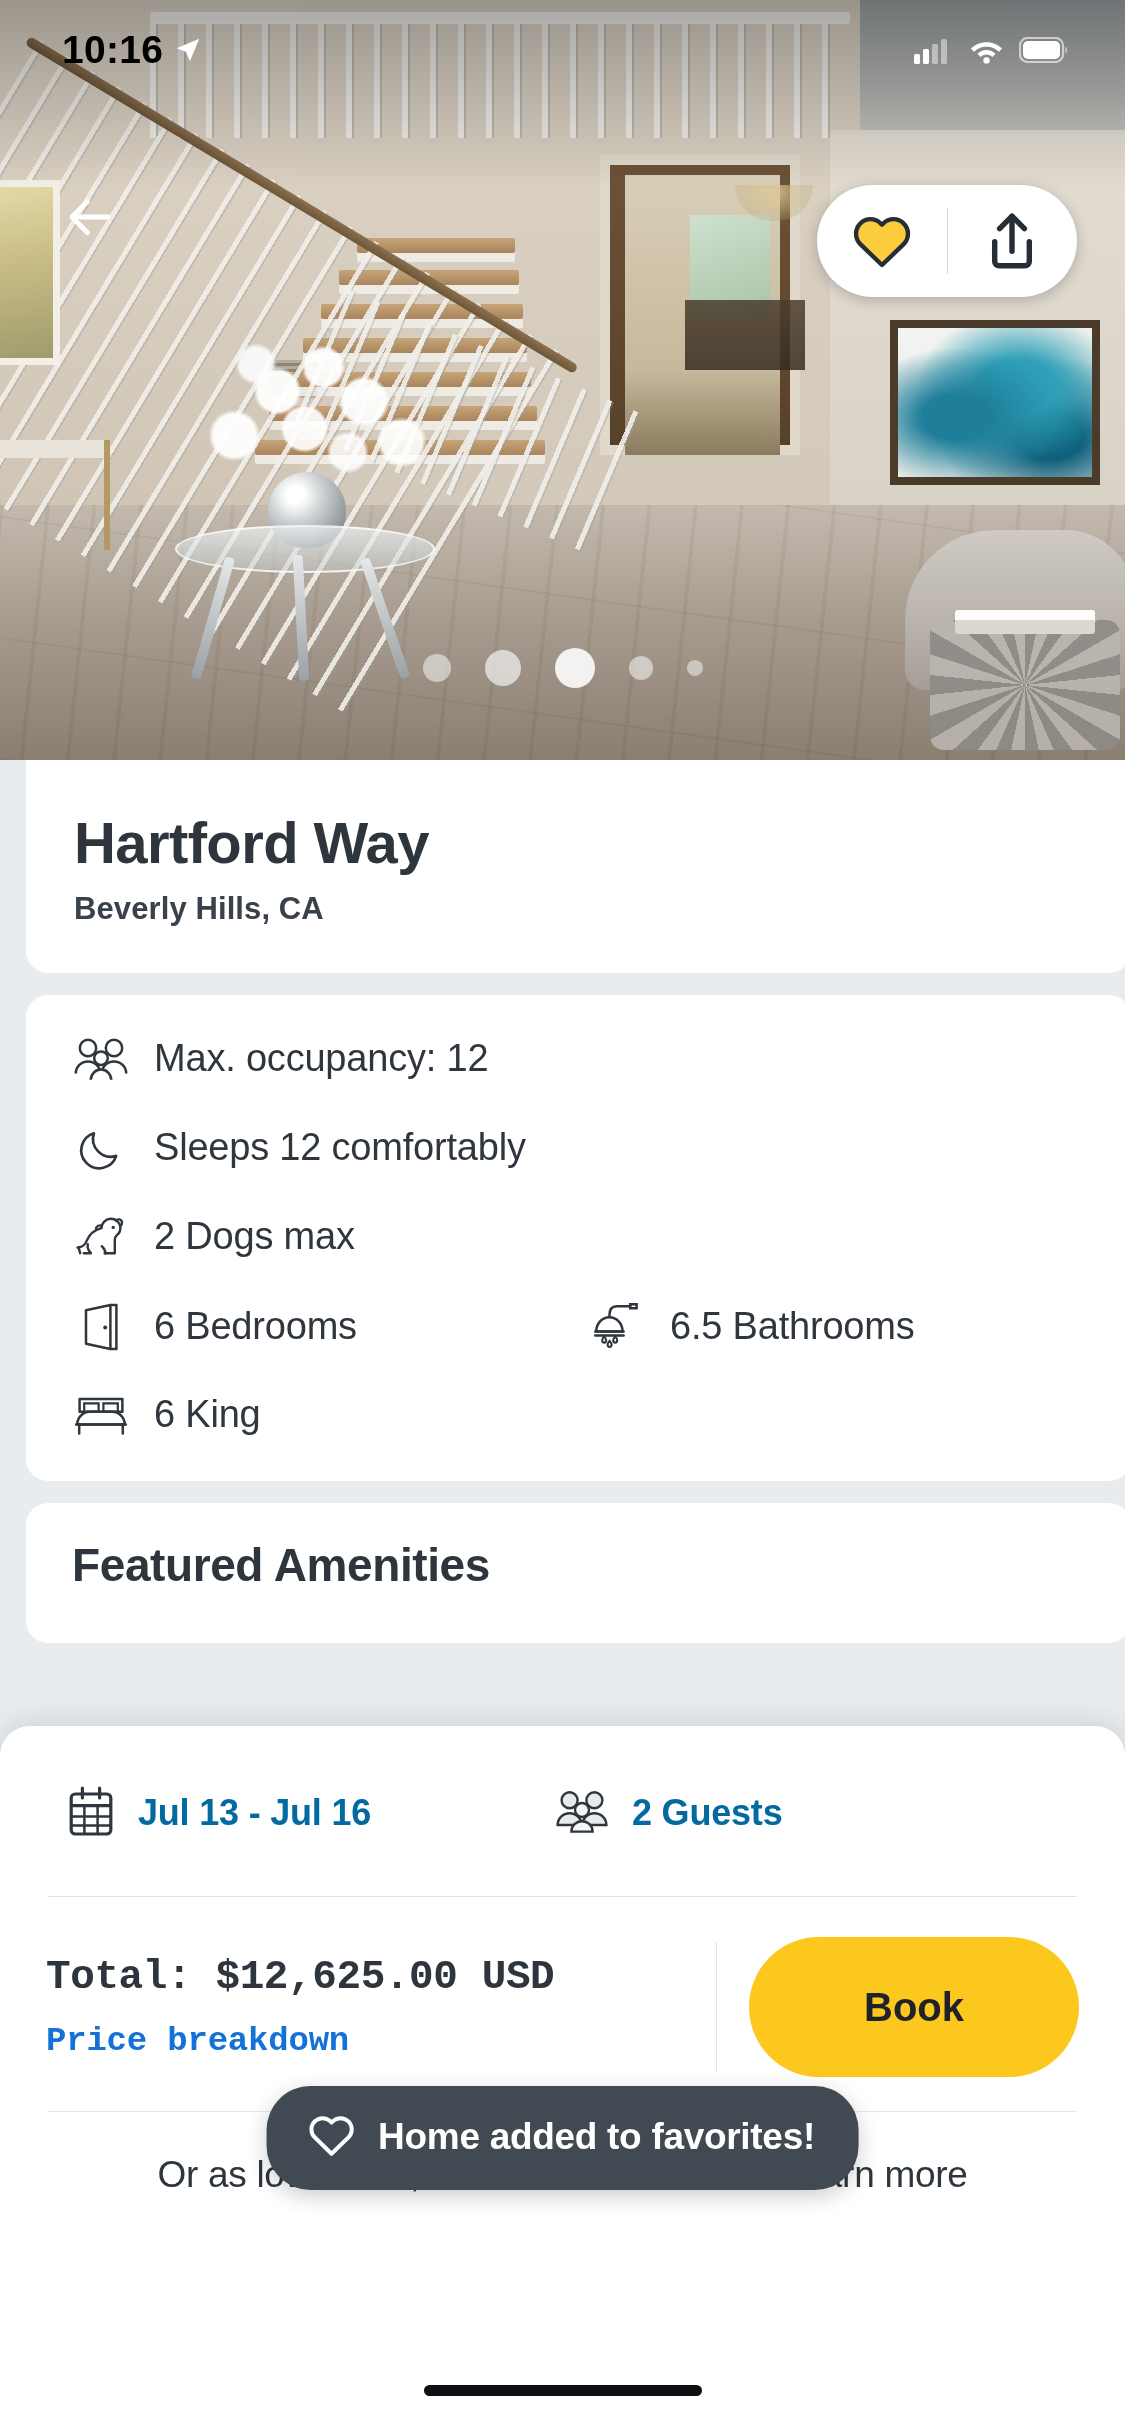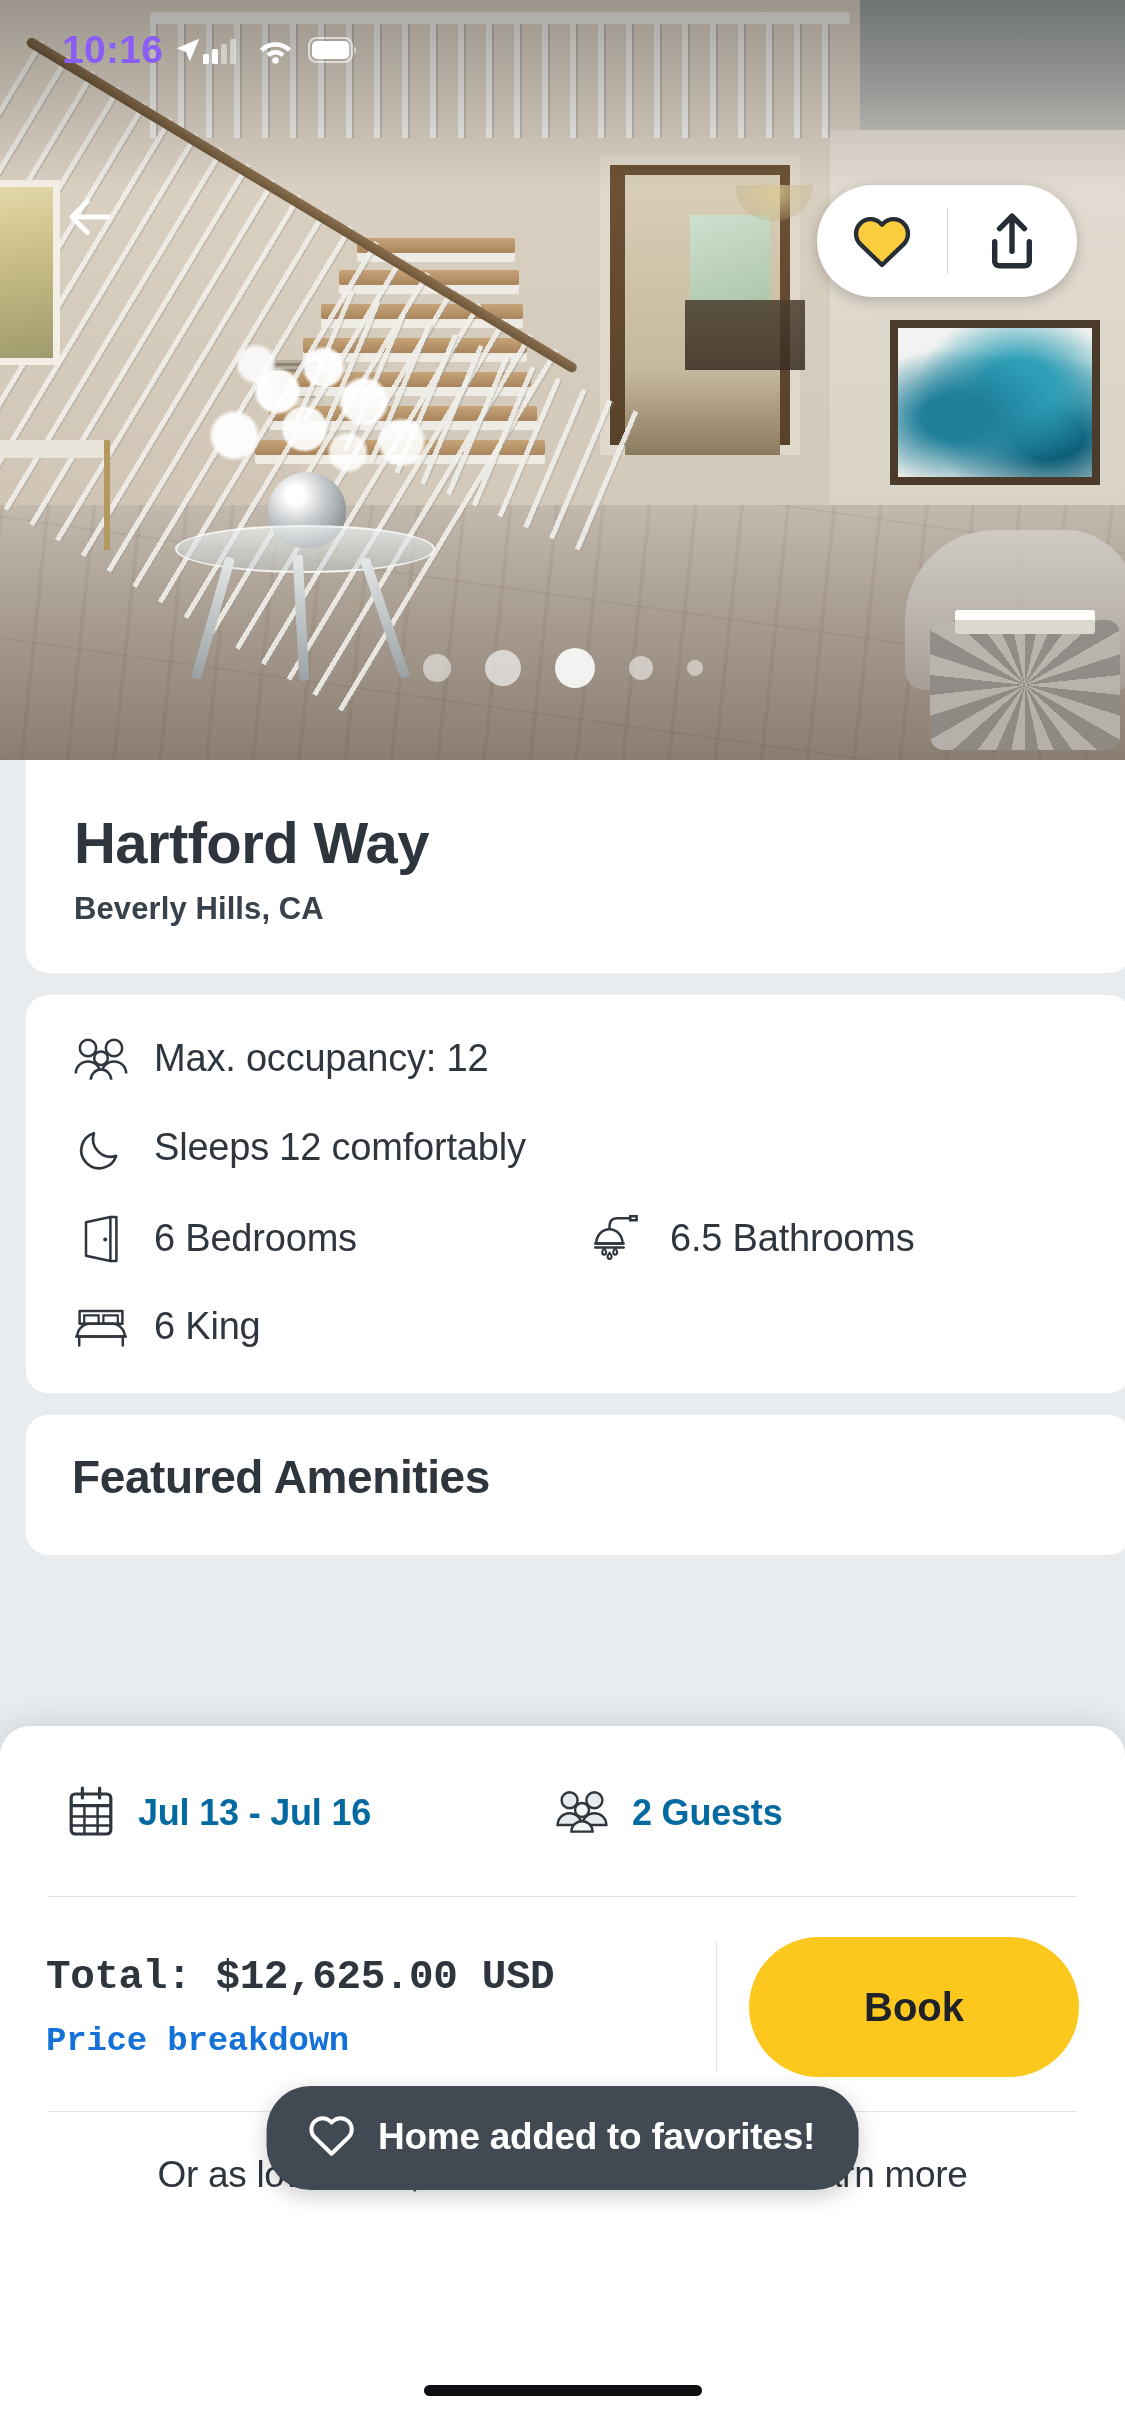--- a/index.html
+++ b/index.html
@@ -183,22 +183,22 @@
   }
   .hero-grad-top {
     position:absolute; left:0; top:0; width:100%; height:190px;
     background:linear-gradient(180deg, rgba(0,0,0,.30), rgba(0,0,0,0));
     pointer-events:none;
   }
 
   
   .statusbar {
     position:absolute; top:0; left:0; width:100%; height:100px;
-    display:flex; align-items:center; 
-    padding:0 56px 0 62px; z-index:40; color:#8b5cf6;
+    display:flex; align-items:center; justify-content:space-between;
+    padding:0 56px 0 62px; z-index:40; color:#000000;
   }
   .sb-time { font-size:39px; font-weight:700; letter-spacing:.3px; display:flex; align-items:center; gap:10px; }
   .sb-right { display:flex; align-items:center; gap:14px; }
 
   
   .back-btn {
     position:absolute; top:175px; left:48px; width:84px; height:84px;
     display:flex; align-items:center; justify-content:center; z-index:35;
     cursor:pointer;
   }
@@ -457,20 +457,36 @@
         <div class="fact">
           <span class="fact-ico">
             <svg width="50" height="50" viewBox="0 0 24 24">
               <path d="M19.3 15.8A8.6 8.6 0 0 1 8.6 4.9 8.6 8.6 0 1 0 19.3 15.8z" fill="none" stroke="#2f363d" stroke-width="1.3" stroke-linejoin="round"></path>
             </svg>
           </span>
           <span class="fact-txt">Sleeps 12 comfortably</span>
         </div>
       </div>
 
+      <div class="fact-row">
+        <div class="fact">
+          <span class="fact-ico">
+            <svg width="54" height="48" viewBox="0 0 27 24">
+              <path d="M20.6 4.2c.9-1.1 2.4-1.4 3.1-.5.7.9.1 2.5-.9 3.3" fill="none" stroke="#2f363d" stroke-width="1.2"></path>
+              <path d="M13.7 7.6c0-2.6 2.2-4.7 4.8-4.7 2.3 0 4.2 1.6 4.6 3.8.3 1.7-.3 3.3-1.6 4.3-.7.5-1.1 1.3-1.1 2.2v6.7" fill="none" stroke="#2f363d" stroke-width="1.2" stroke-linejoin="round"></path>
+              <path d="M13.7 7.6c-3.4.8-6.1 3.3-7.5 6.6-.6 1.5-1.9 2.6-3.5 2.9l-1 .2" fill="none" stroke="#2f363d" stroke-width="1.2" stroke-linecap="round"></path>
+              <path d="M2.3 17.3l.8 2.8M6.9 15.6c-.3 1.6.3 3.2 1.5 4.3M13.9 16.6c1.1.9 1.8 2.2 1.9 3.7" fill="none" stroke="#2f363d" stroke-width="1.2" stroke-linecap="round"></path>
+              <path d="M20.4 20.1h-5.1M8.4 20.1H4.9" fill="none" stroke="#2f363d" stroke-width="1.2" stroke-linecap="round"></path>
+              <circle cx="19.6" cy="7.2" r=".85" fill="#2f363d"></circle>
+              <path d="M14 6.4c-1.4-.6-2.6.1-3 1.2" fill="none" stroke="#2f363d" stroke-width="1.2" stroke-linecap="round"></path>
+            </svg>
+          </span>
+          <span class="fact-txt">2 Dogs max</span>
+        </div>
+      </div>
 
       <div class="fact-row">
         <div class="fact col1">
           <span class="fact-ico">
             <svg width="46" height="52" viewBox="0 0 23 26">
               <path d="M4 4.6 16.2 2v22L4 21.4z" fill="none" stroke="#2f363d" stroke-width="1.25" stroke-linejoin="round"></path>
               <path d="M16.2 2h3v22h-3" fill="none" stroke="#2f363d" stroke-width="1.25" stroke-linejoin="round"></path>
               <circle cx="13.6" cy="13.2" r="1" fill="#2f363d"></circle>
             </svg>
           </span>

